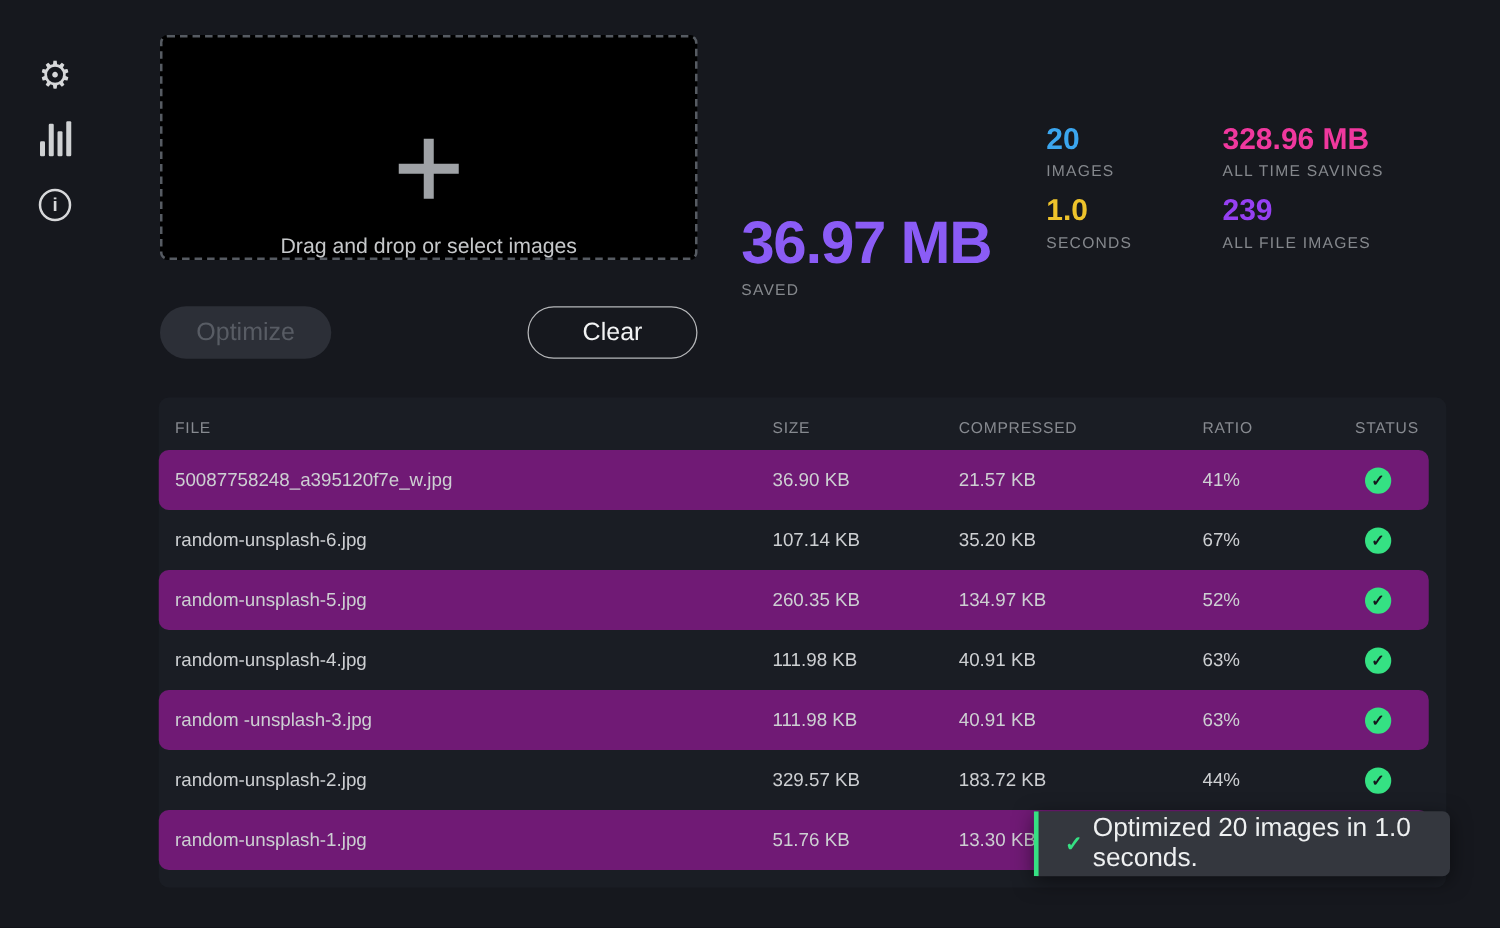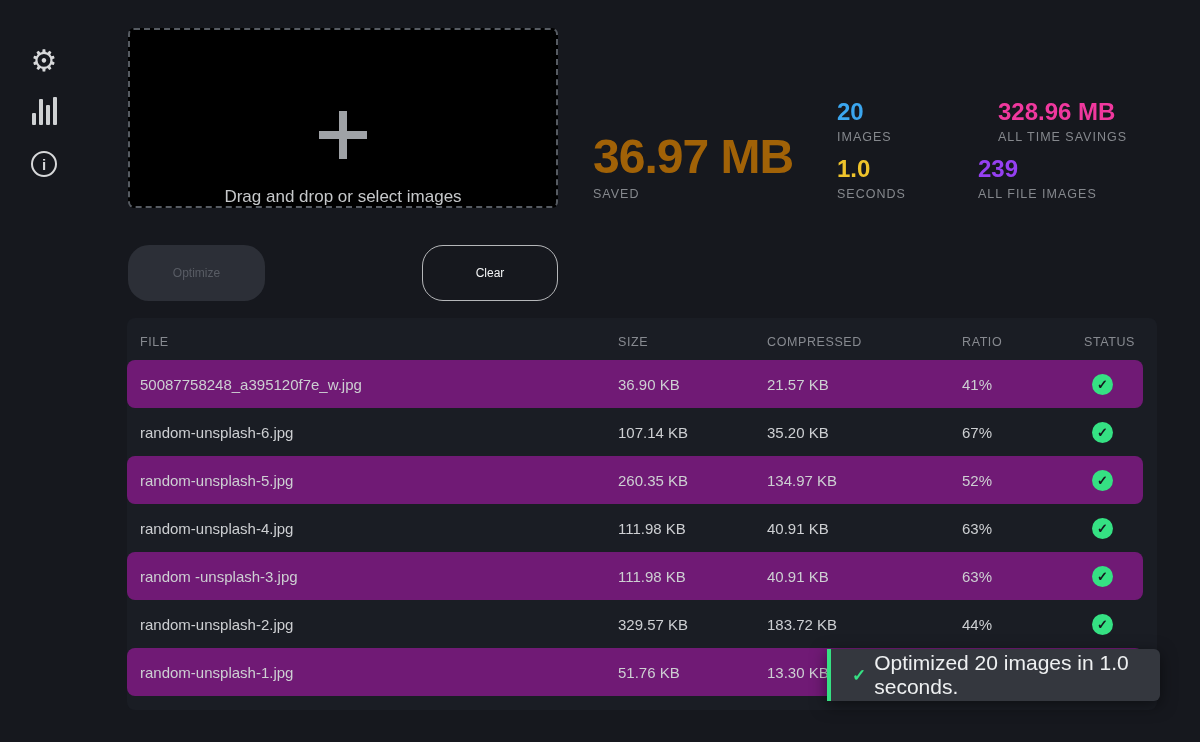--- a/index.html
+++ b/index.html
@@ -40,27 +40,27 @@
 
   
   .stat-big{ position:absolute; left:593px; top:132px; }
   .stat-big .value{ font-size:48px; font-weight:800; letter-spacing:-1px; line-height:1.05; }
   .stat-label{ font-size:12.5px; color:#85888d; letter-spacing:1px; margin-top:5px; }
 
   .stat-sm{ position:absolute; width:140px; }
   .stat-sm .value{ font-size:24px; font-weight:800; line-height:1.1; }
   .stat-images{ left:837px; top:99px; }
   .stat-seconds{ left:837px; top:156px; }
-  .stat-alltime-mb{ left:978px; top:99px;margin-left:20px; }
+  .stat-alltime-mb{ left:978px; top:99px; }
   .stat-alltime-img{ left:978px; top:156px; width:180px; }
 
   
-  .btn{ position:absolute; top:245px; height:56px; border-radius:21px;
+  .btn{ position:absolute; top:245px; height:42px; border-radius:21px;
         display:flex; align-items:center; justify-content:center;
-        font-size:12px; cursor:pointer; }
+        font-size:20px; cursor:pointer; }
   .btn-optimize{ left:128px; width:137px; background:#2c2f37; color:#585c64; cursor:default; }
   .btn-clear{ left:422px; width:136px; background:transparent;
               border:1px solid rgba(235,236,238,.75); color:#f2f3f4; }
 
   
   .table-wrap{ position:absolute; left:127px; top:318px; width:1030px; height:392px;
                background:#1a1d24; border-radius:8px; }
   .tgrid{ display:grid; grid-template-columns:478px 149px 195px 122px 1fr;
           align-items:center; padding-left:13px; width:1016px; }
   .thead{ height:42px; color:#878a90; font-size:12.5px; letter-spacing:.6px;
@@ -101,21 +101,21 @@
       <span class="info-circle">i</span>
     </div>
   </nav>
 
   <div class="dropzone">
     <div class="plus"></div>
     <div class="drop-label">Drag and drop or select images</div>
   </div>
 
   <div class="stat-big">
-    <div class="value" style="color: #a16207;">36.97 MB</div>
+    <div class="value" style="color: #8b5cf6; margin-top: 38px;">36.97 MB</div>
     <div class="stat-label">SAVED</div>
   </div>
 
   <div class="stat-sm stat-images">
     <div class="value" style="color: rgb(59, 166, 239);">20</div>
     <div class="stat-label">IMAGES</div>
   </div>
   <div class="stat-sm stat-seconds">
     <div class="value" style="color: rgb(238, 195, 43);">1.0</div>
     <div class="stat-label">SECONDS</div>

